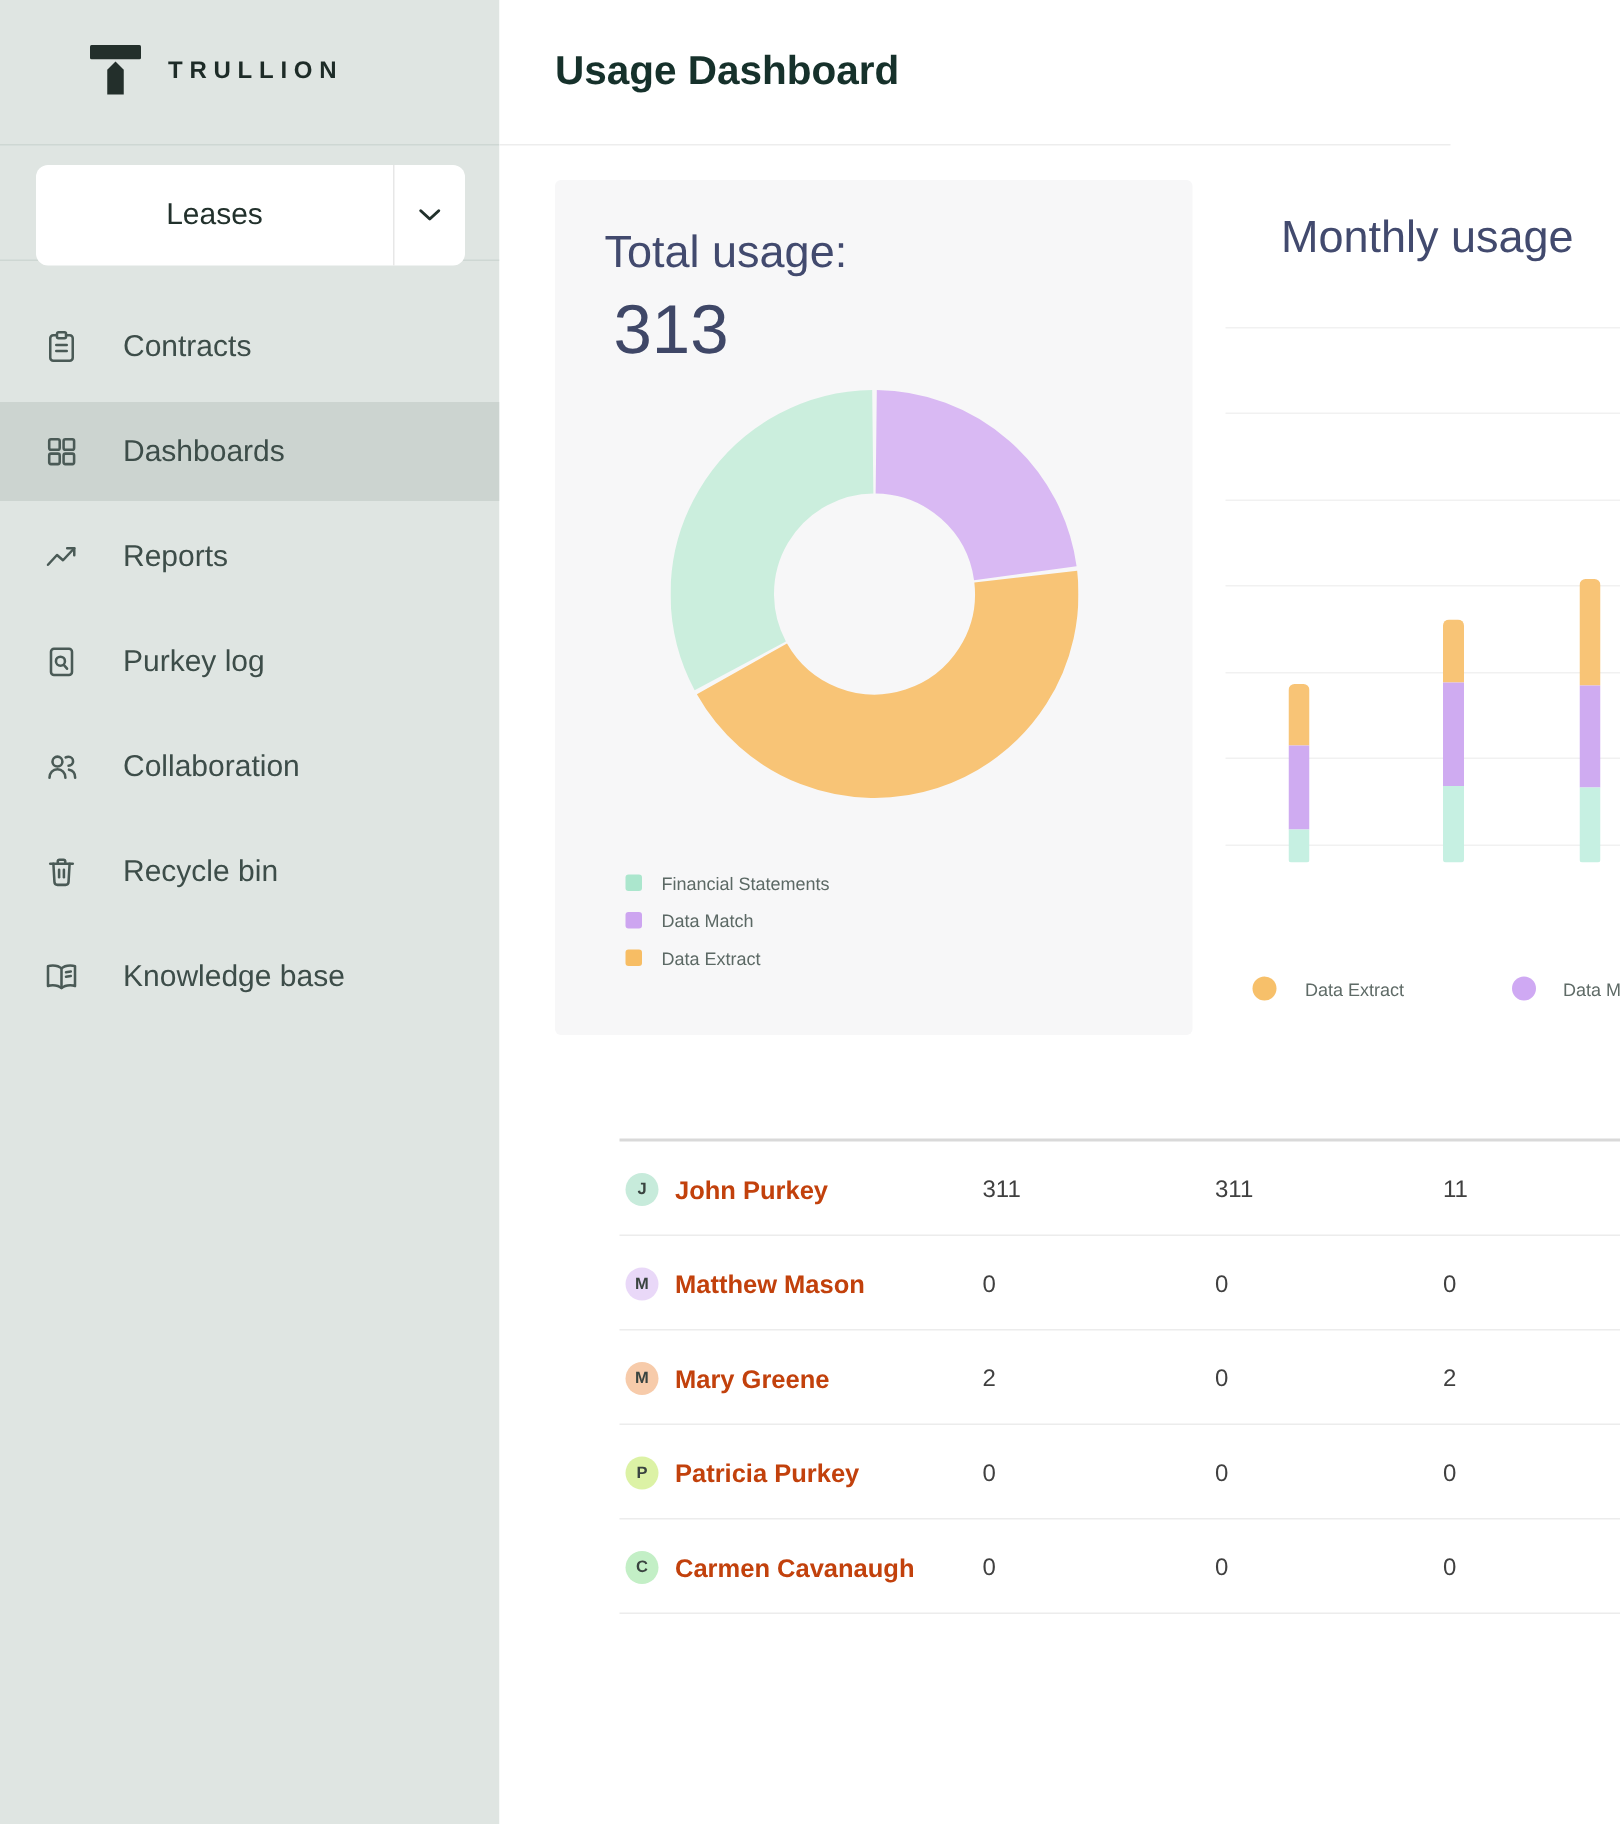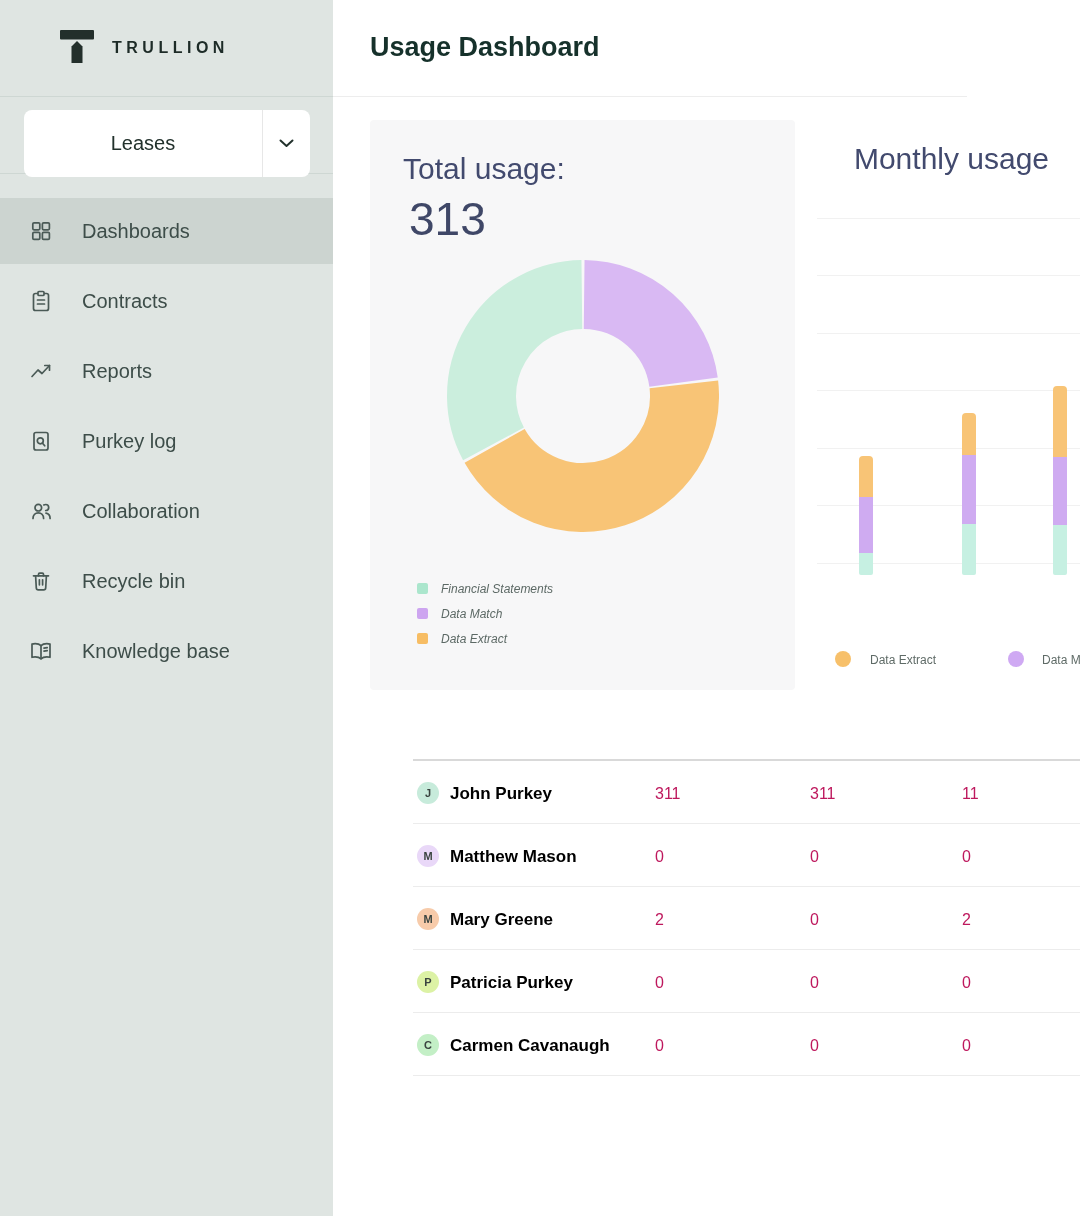--- a/index.html
+++ b/index.html
@@ -31,42 +31,42 @@
 
   
   #donut-card { position:absolute; left:37px; top:120px; width:425px; height:570px;
                 background:#f7f7f8; border-radius:4px; }
   #total-label { position:absolute; left:33px; top:32px; font-size:30px; font-weight:500; color:#424a6e; }
   #total-value { position:absolute; left:39px; top:72px; font-size:46px; font-weight:500; color:#3f4767;text-align:right; }
   #donut-svg { position:absolute; left:77px; top:140px; }
   #donut-legend { position:absolute; left:47px; top:456px; }
   .dlegend-item { display:flex; align-items:center; height:25px; }
   .dswatch { width:11px; height:11px; border-radius:2px; margin-right:13px; }
-  .dlegend-label { font-size:12px; color:#5c6965;font-style:italic; }
+  .dlegend-label { font-size:12px; color:#5c6965; }
 
   
   #monthly-panel { position:absolute; left:482px; top:120px; width:280px; height:570px; }
   #monthly-title { position:absolute; left:4px; top:22px; width:265px; text-align:center;
                    font-size:30px; font-weight:500; color:#424a6e; }
   .gridline { position:absolute; left:2px; width:276px; height:1px; background:#f1f1f1; }
   .bar { position:absolute; width:14px; display:flex; flex-direction:column;
          border-radius:4px 4px 2px 2px; overflow:hidden; }
   .bar div { width:100%; }
   #monthly-legend { position:absolute; left:0; top:524px; width:280px; height:30px; }
   .mlegend-dot { position:absolute; width:16px; height:16px; border-radius:50%; top:7px; }
   .mlegend-label { position:absolute; top:9px; font-size:12px; color:#5f6b67; white-space:nowrap; }
 
   
   #usage-table { position:absolute; left:80px; top:759px; width:667px; border-top:2px solid #d9d9d9; }
   .trow { position:relative; height:63px; border-bottom:1px solid #ececec; }
   .avatar { position:absolute; left:4px; top:21px; width:22px; height:22px; border-radius:50%;
             display:flex; align-items:center; justify-content:center;
             font-size:11px; font-weight:700; color:#3a4440; }
-  .tname { position:absolute; left:37px; top:23px; font-size:17px; font-weight:600; color:#000000;text-align:center; }
-  .tval  { position:absolute; top:24px; font-size:16px; color:#be185d; }
+  .tname { position:absolute; left:37px; top:23px; font-size:17px; font-weight:600; color:#c2410c;text-align:center; }
+  .tval  { position:absolute; top:24px; font-size:16px; color:#404040; }
   .c1 { left:242px; } .c2 { left:397px; } .c3 { left:549px; }
 
   svg.icon { stroke:#4a5a56; stroke-width:1.7; fill:none; stroke-linecap:round; stroke-linejoin:round; }
 </style>
 </head>
 <body>
 
 <div id="sidebar">
   <div id="logo-row">
     <svg id="logo-mark" width="34" height="34" viewBox="0 0 34 34">
@@ -81,37 +81,37 @@
       <div id="lease-main">Leases</div>
       <div id="lease-caret">
         <svg width="15" height="9" viewBox="0 0 15 9" style="stroke:#22312c;stroke-width:2;fill:none;stroke-linecap:round;stroke-linejoin:round">
           <polyline points="1.5,1.5 7.5,7 13.5,1.5"></polyline>
         </svg>
       </div>
     </div>
   </div>
 
   <div id="nav">
+    <div class="nav-item">
+      <svg class="icon" width="24" height="24" viewBox="0 0 24 24">
+        <rect x="4.5" y="4.5" width="15" height="17" rx="2"></rect>
+        <rect x="9" y="2.5" width="6" height="4" rx="1" fill="#dfe5e2"></rect>
+        <line x1="8.5" y1="11" x2="15.5" y2="11"></line>
+          <line x1="8.5" y1="15" x2="15.5" y2="15"></line>
+      </svg>
+      <span class="nav-label">Contracts</span>
+    </div>
     <div class="nav-item active">
       <svg class="icon" width="24" height="24" viewBox="0 0 24 24">
         <rect x="3.8" y="3.8" width="7" height="7" rx="1.2"></rect>
           <rect x="13.4" y="3.8" width="7" height="7" rx="1.2"></rect>
         <rect x="3.8" y="13.4" width="7" height="7" rx="1.2"></rect>
           <rect x="13.4" y="13.4" width="7" height="7" rx="1.2"></rect>
       </svg>
       <span class="nav-label">Dashboards</span>
-    </div>
-    <div class="nav-item">
-      <svg class="icon" width="24" height="24" viewBox="0 0 24 24">
-        <rect x="4.5" y="4.5" width="15" height="17" rx="2"></rect>
-        <rect x="9" y="2.5" width="6" height="4" rx="1" fill="#dfe5e2"></rect>
-        <line x1="8.5" y1="11" x2="15.5" y2="11"></line>
-          <line x1="8.5" y1="15" x2="15.5" y2="15"></line>
-      </svg>
-      <span class="nav-label">Contracts</span>
     </div>
     <div class="nav-item">
       <svg class="icon" width="24" height="24" viewBox="0 0 24 24">
         <polyline points="3,17.5 9,11 13,14.5 20.5,6.5"></polyline>
         <polyline points="15.8,6.5 20.5,6.5 20.5,11.2"></polyline>
       </svg>
       <span class="nav-label">Reports</span>
     </div>
     <div class="nav-item">
       <svg class="icon" width="24" height="24" viewBox="0 0 24 24">

